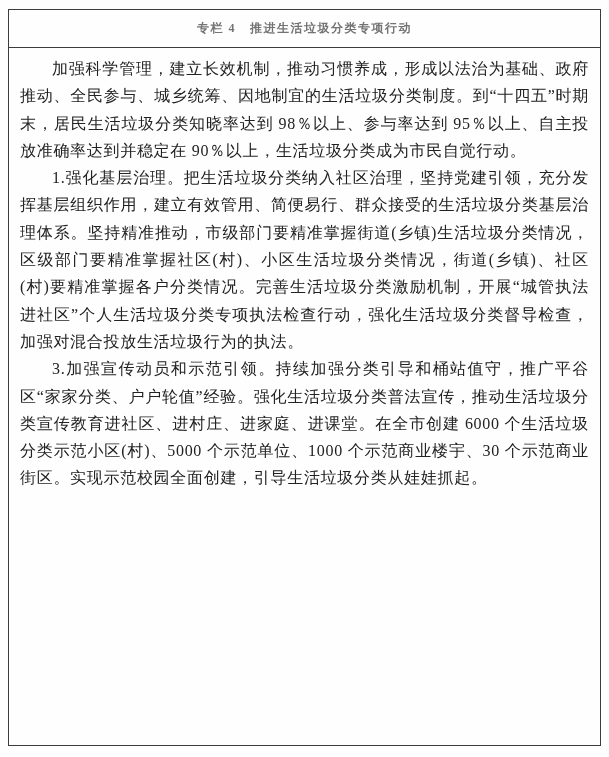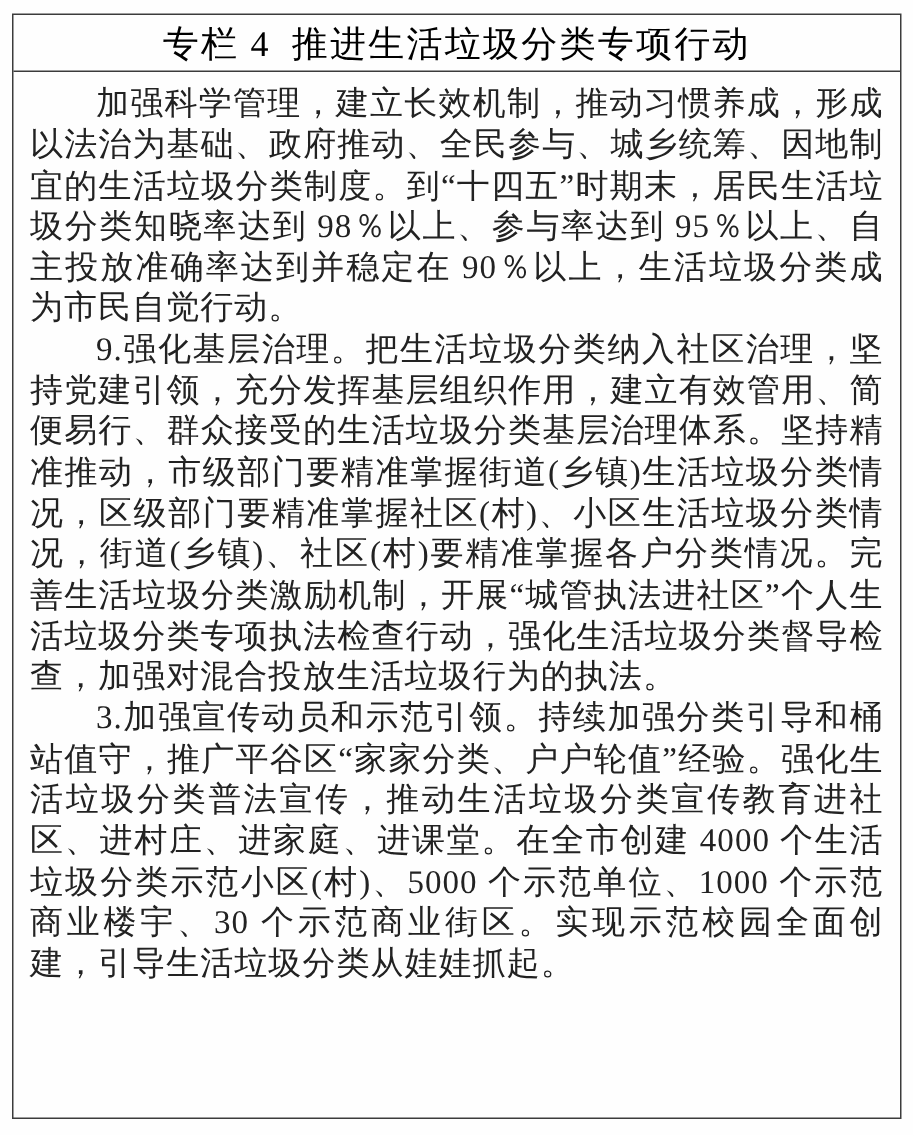--- a/index.html
+++ b/index.html
@@ -31,53 +31,53 @@
   }
   .title-row {
     border-bottom: 1.5px solid #3c3c3c;
     height: 37px;
     display: flex;
     align-items: center;
     justify-content: center;
     flex: 0 0 auto;
   }
   .title-text {
-    font-size: 24px;
-    font-weight: normal;
+    font-size: 12px;
+    font-weight: bold;
     letter-spacing: 1.5px;
-    color: #000000;
+    color: #737373;
     white-space: nowrap;
   }
   .title-prefix {
     margin-right: 14px;
   }
   .body-area {
     flex: 1 1 auto;
     padding: 7px 11px 6px 11px;
     overflow: hidden;
   }
   .body-area p {
     margin: 0;
     text-indent: 2em;
     text-align: justify;
-    font-size: 22px;
+    font-size: 16px;
     line-height: 27.3px;
     letter-spacing: 0.7px;
     color: #222222;
   }
 </style>
 </head>
 <body>
 
 <div class="page">
   <div class="doc-box">
     <div class="title-row">
       <div class="title-text">
         <span class="title-prefix">专栏 4</span><span>推进生活垃圾分类专项行动</span>
       </div>
     </div>
     <div class="body-area">
       <p>加强科学管理，建立长效机制，推动习惯养成，形成以法治为基础、政府推动、全民参与、城乡统筹、因地制宜的生活垃圾分类制度。到“十四五”时期末，居民生活垃圾分类知晓率达到 98％以上、参与率达到 95％以上、自主投放准确率达到并稳定在 90％以上，生活垃圾分类成为市民自觉行动。</p>
-      <p>9.强化基层治理。把生活垃圾分类纳入社区治理，坚持党建引领，充分发挥基层组织作用，建立有效管用、简便易行、群众接受的生活垃圾分类基层治理体系。坚持精准推动，市级部门要精准掌握街道(乡镇)生活垃圾分类情况，区级部门要精准掌握社区(村)、小区生活垃圾分类情况，街道(乡镇)、社区(村)要精准掌握各户分类情况。完善生活垃圾分类激励机制，开展“城管执法进社区”个人生活垃圾分类专项执法检查行动，强化生活垃圾分类督导检查，加强对混合投放生活垃圾行为的执法。</p>
-      <p>3.加强宣传动员和示范引领。持续加强分类引导和桶站值守，推广平谷区“家家分类、户户轮值”经验。强化生活垃圾分类普法宣传，推动生活垃圾分类宣传教育进社区、进村庄、进家庭、进课堂。在全市创建 4000 个生活垃圾分类示范小区(村)、5000 个示范单位、1000 个示范商业楼宇、30 个示范商业街区。实现示范校园全面创建，引导生活垃圾分类从娃娃抓起。</p>
+      <p>1.强化基层治理。把生活垃圾分类纳入社区治理，坚持党建引领，充分发挥基层组织作用，建立有效管用、简便易行、群众接受的生活垃圾分类基层治理体系。坚持精准推动，市级部门要精准掌握街道(乡镇)生活垃圾分类情况，区级部门要精准掌握社区(村)、小区生活垃圾分类情况，街道(乡镇)、社区(村)要精准掌握各户分类情况。完善生活垃圾分类激励机制，开展“城管执法进社区”个人生活垃圾分类专项执法检查行动，强化生活垃圾分类督导检查，加强对混合投放生活垃圾行为的执法。</p>
+      <p>3.加强宣传动员和示范引领。持续加强分类引导和桶站值守，推广平谷区“家家分类、户户轮值”经验。强化生活垃圾分类普法宣传，推动生活垃圾分类宣传教育进社区、进村庄、进家庭、进课堂。在全市创建 6000 个生活垃圾分类示范小区(村)、5000 个示范单位、1000 个示范商业楼宇、30 个示范商业街区。实现示范校园全面创建，引导生活垃圾分类从娃娃抓起。</p>
     </div>
   </div>
 </div>
 
 </body></html>

